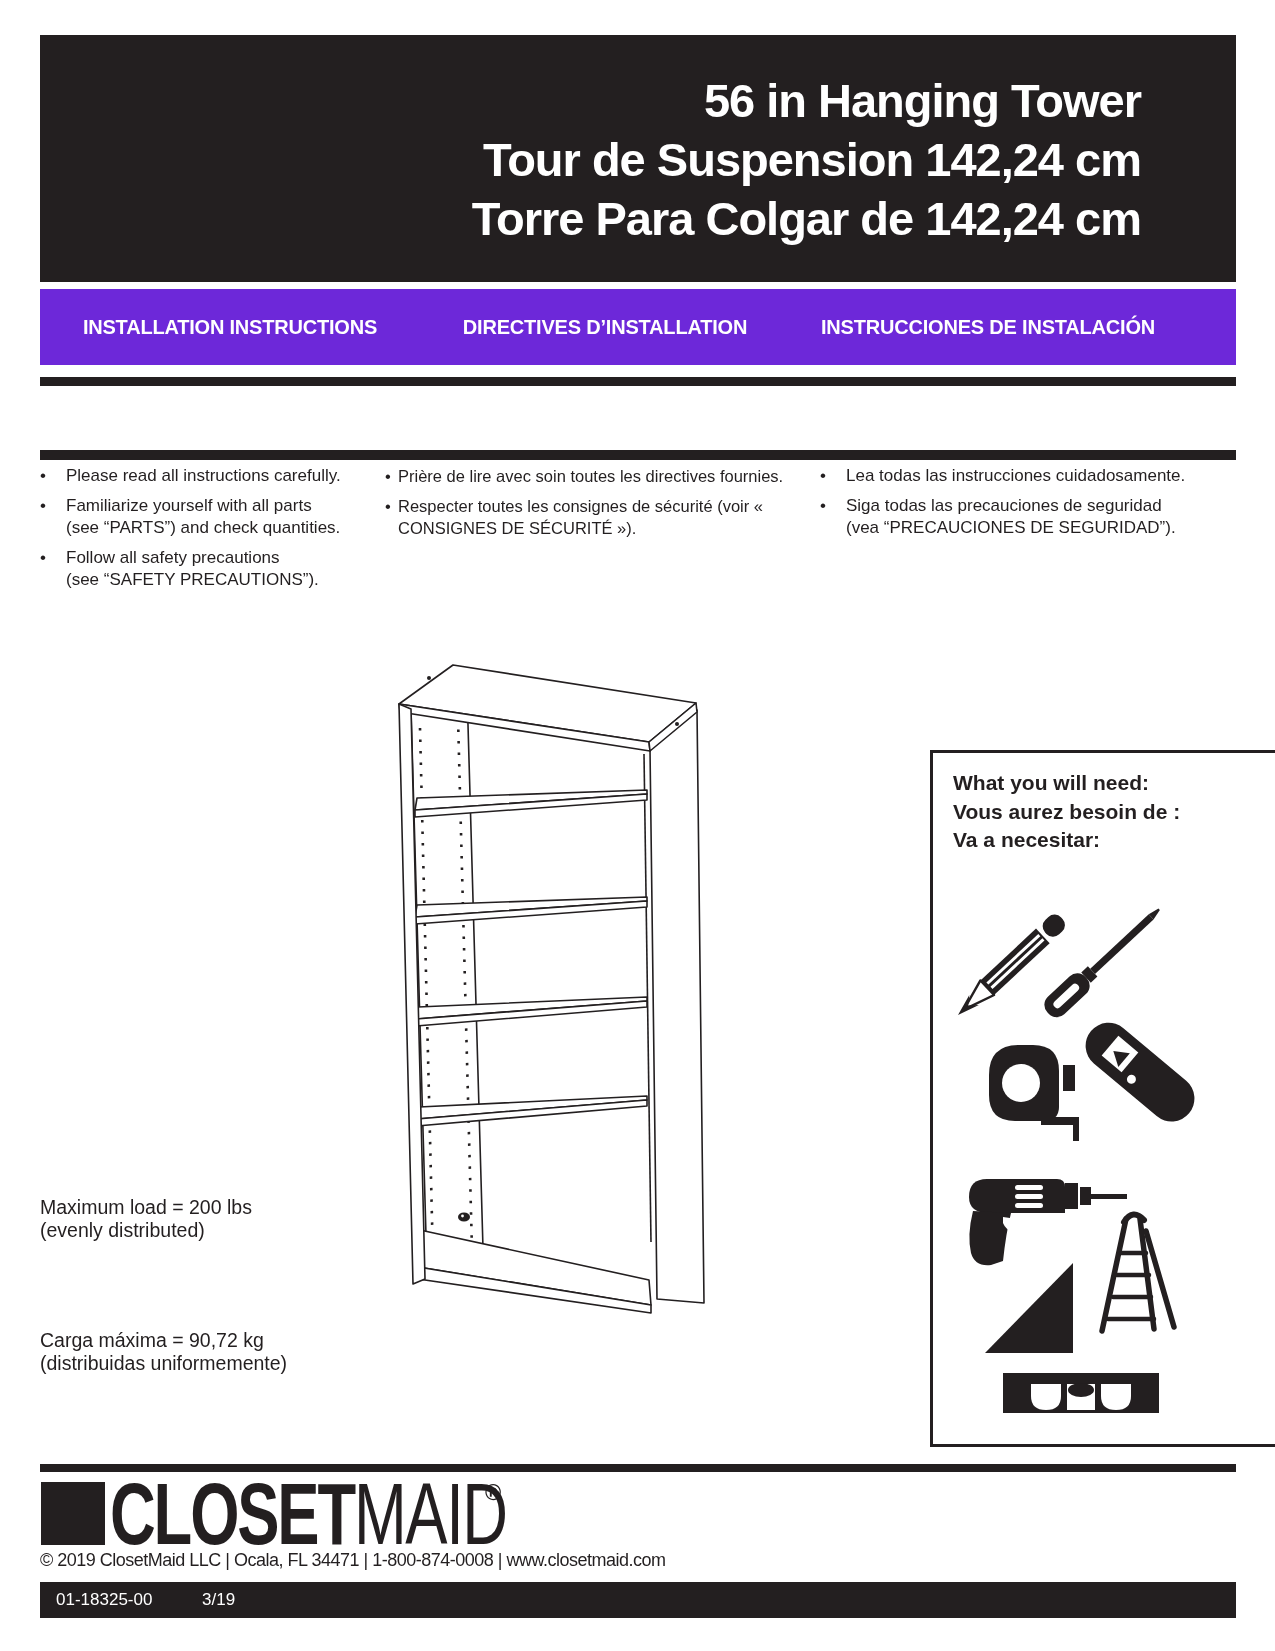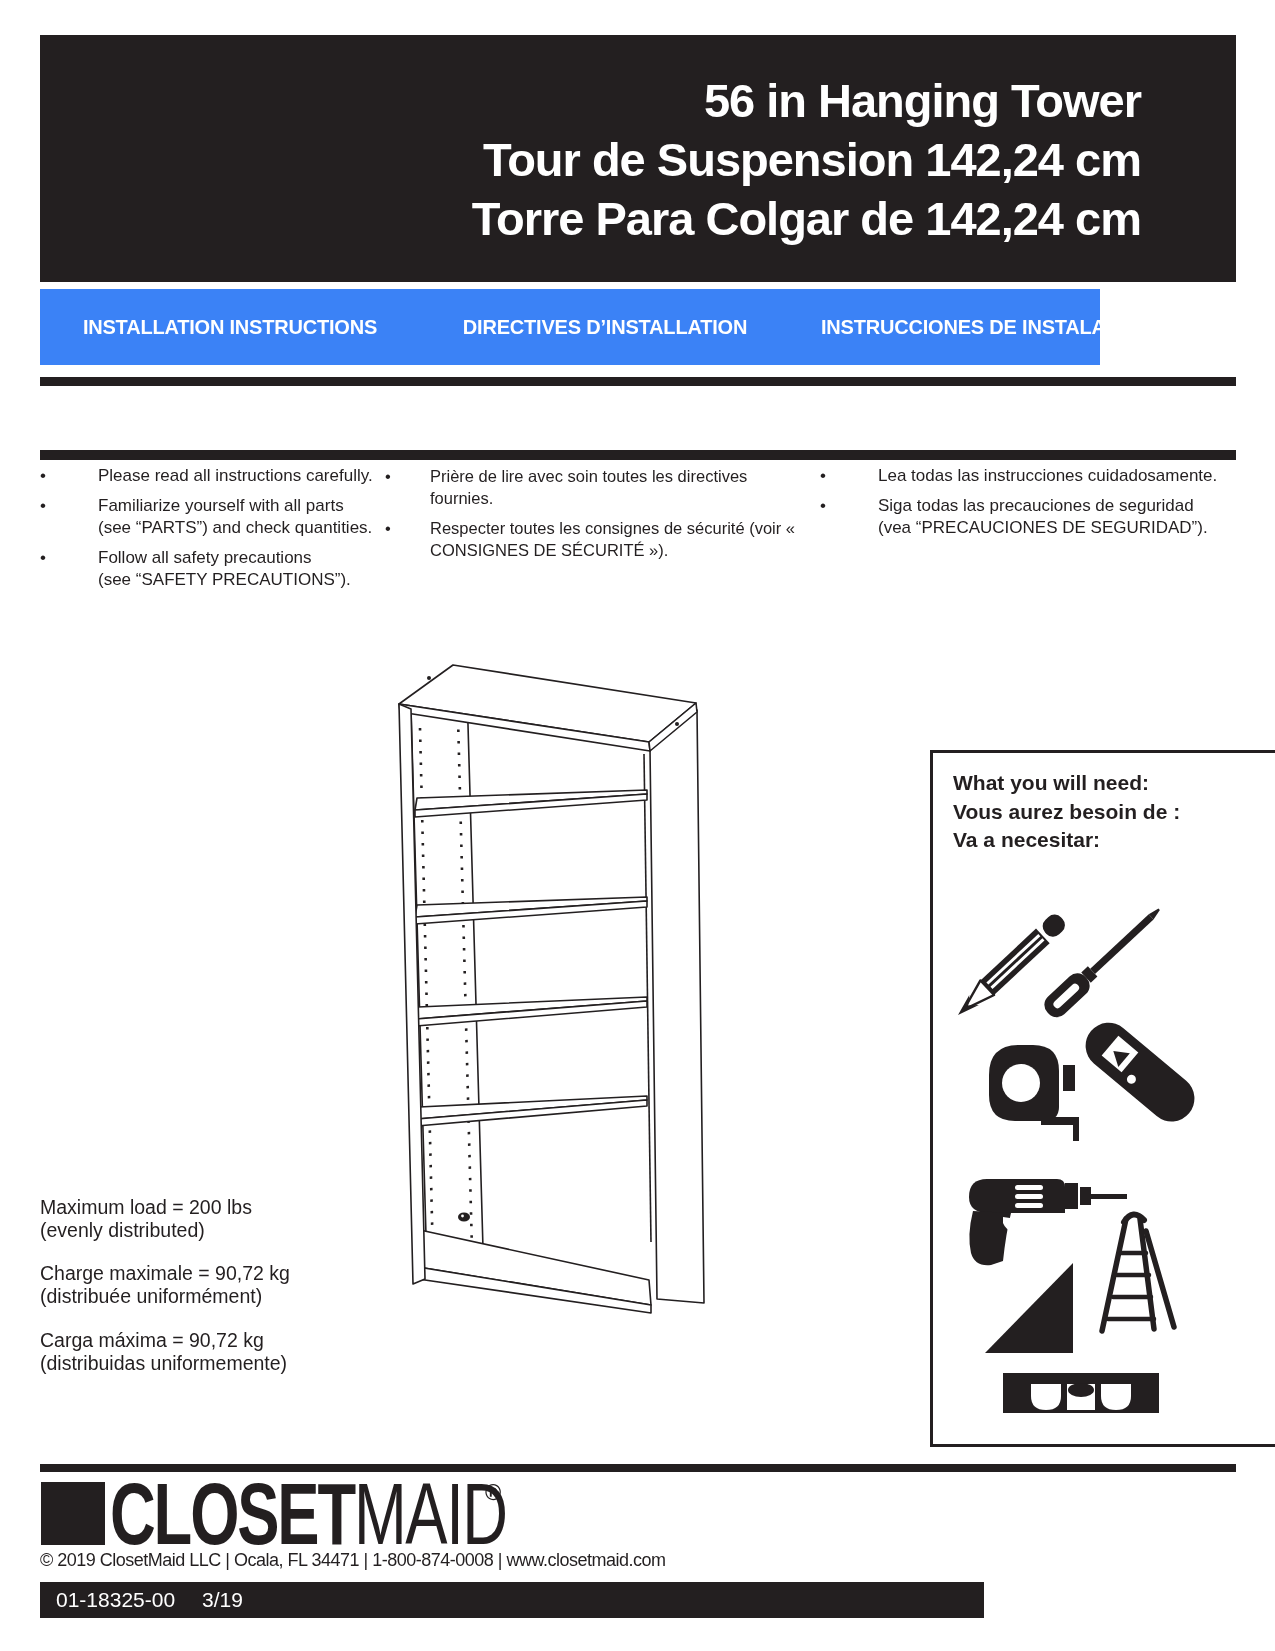--- a/index.html
+++ b/index.html
@@ -9,41 +9,41 @@
   }
   .abs{position:absolute;}
 
   
   .title-block{
     left:40px;top:35px;width:1196px;height:247px;background:#231f20;
     box-sizing:border-box;padding:36px 95px 0 0;
     text-align:right;color:#fff;font-weight:bold;
     font-size:47px;line-height:59px;letter-spacing:-1px;
   }
-  .lang-bar{left:40px;top:289px;width:1060px;height:76px;background:#3b82f6;color:#fff;}
+  .lang-bar{left:40px;top:289px;width:1196px;height:76px;background:#6d28d9;color:#fff;}
   .lang-label{
     position:absolute;top:50%;transform:translate(-50%,-50%);
     font-size:20px;font-weight:bold;white-space:nowrap;letter-spacing:-0.2px;
   }
   .lang-label.l1{left:190px;}
   .lang-label.l2{left:565px;}
   .lang-label.l3{left:948px;}
 
   .rule{left:40px;width:1196px;background:#231f20;}
   .section-heading{
     left:40px;top:400px;width:1196px;text-align:center;
     font-size:26px;font-weight:bold;letter-spacing:-0.3px;white-space:pre;
   }
 
   
   .bullets{box-sizing:border-box;}
   .col-en{left:40px;top:465px;width:345px;}
   .col-fr{left:385px;top:465px;width:428px;}
   .col-es{left:820px;top:465px;width:420px;}
-  .bullet-item{display:flex;margin-bottom:8px;font-size:17px;line-height:22px;gap:32px;}
+  .bullet-item{display:flex;margin-bottom:8px;font-size:17px;line-height:22px;}
   .col-fr .bullet-item{font-size:16.5px;}
   .bullet-dot{flex:none;}
   .col-en .bullet-dot,.col-es .bullet-dot{width:26px;}
   .col-fr .bullet-dot{width:13px;}
   .bullet-dot::before{content:"\2022";}
   .bullet-text{white-space:pre-line;flex:1;}
 
   
   .load-note{left:40px;font-size:19.5px;line-height:23px;white-space:pre-line;}
 
@@ -63,22 +63,22 @@
   .logo-square{position:absolute;left:0;top:0;width:64px;height:63px;background:#231f20;}
   .logo-text{
     position:absolute;left:69px;top:0;height:63px;line-height:63px;
     font-size:88px;font-weight:bold;letter-spacing:-3px;white-space:nowrap;
     transform:scaleX(0.72);transform-origin:0 50%;
   }
   .logo-maid{font-weight:400;letter-spacing:-2px;}
   .reg-mark{left:485px;top:1480px;font-size:22px;font-weight:bold;}
   .copyright{left:40px;top:1550px;font-size:18px;letter-spacing:-0.5px;}
   .footer-bar{
-    left:40px;top:1582px;width:944px;height:36px;background:#231f20;
-    color:#fff;font-size:21px;line-height:36px;
+    left:40px;top:1582px;width:1196px;height:36px;background:#231f20;
+    color:#fff;font-size:17px;line-height:36px;
   }
   .doc-number{position:absolute;left:16px;}
   .revision{position:absolute;left:162px;}
 
   svg{display:block;}
 </style>
 </head>
 <body>
 
 <div class="page">
@@ -170,22 +170,20 @@
 
     <ellipse cx="101" cy="567" rx="6" ry="4.5" fill="#231f20" stroke="none"></ellipse>
     <circle cx="99.5" cy="566" r="1.4" fill="#ffffff" stroke="none"></circle>
 
     <circle cx="66" cy="28" r="2" fill="#231f20" stroke="none"></circle>
     <circle cx="314" cy="74" r="2" fill="#231f20" stroke="none"></circle>
   </svg>
 
   <div class="abs load-note" style="top:1196px;">Maximum load = 200 lbs
 (evenly distributed)</div>
-  <div class="abs load-note" style="top:1262px;">Charge maximale = 90,72 kg
-(distribuée uniformément)</div>
   <div class="abs load-note" style="top:1329px;">Carga máxima = 90,72 kg
 (distribuidas uniformemente)</div>
 
   <div class="abs tools-box">
     <div class="tools-heading">
       <div>What you will need:</div>
       <div>Vous aurez besoin de :</div>
       <div>Va a necesitar:</div>
     </div>
 

